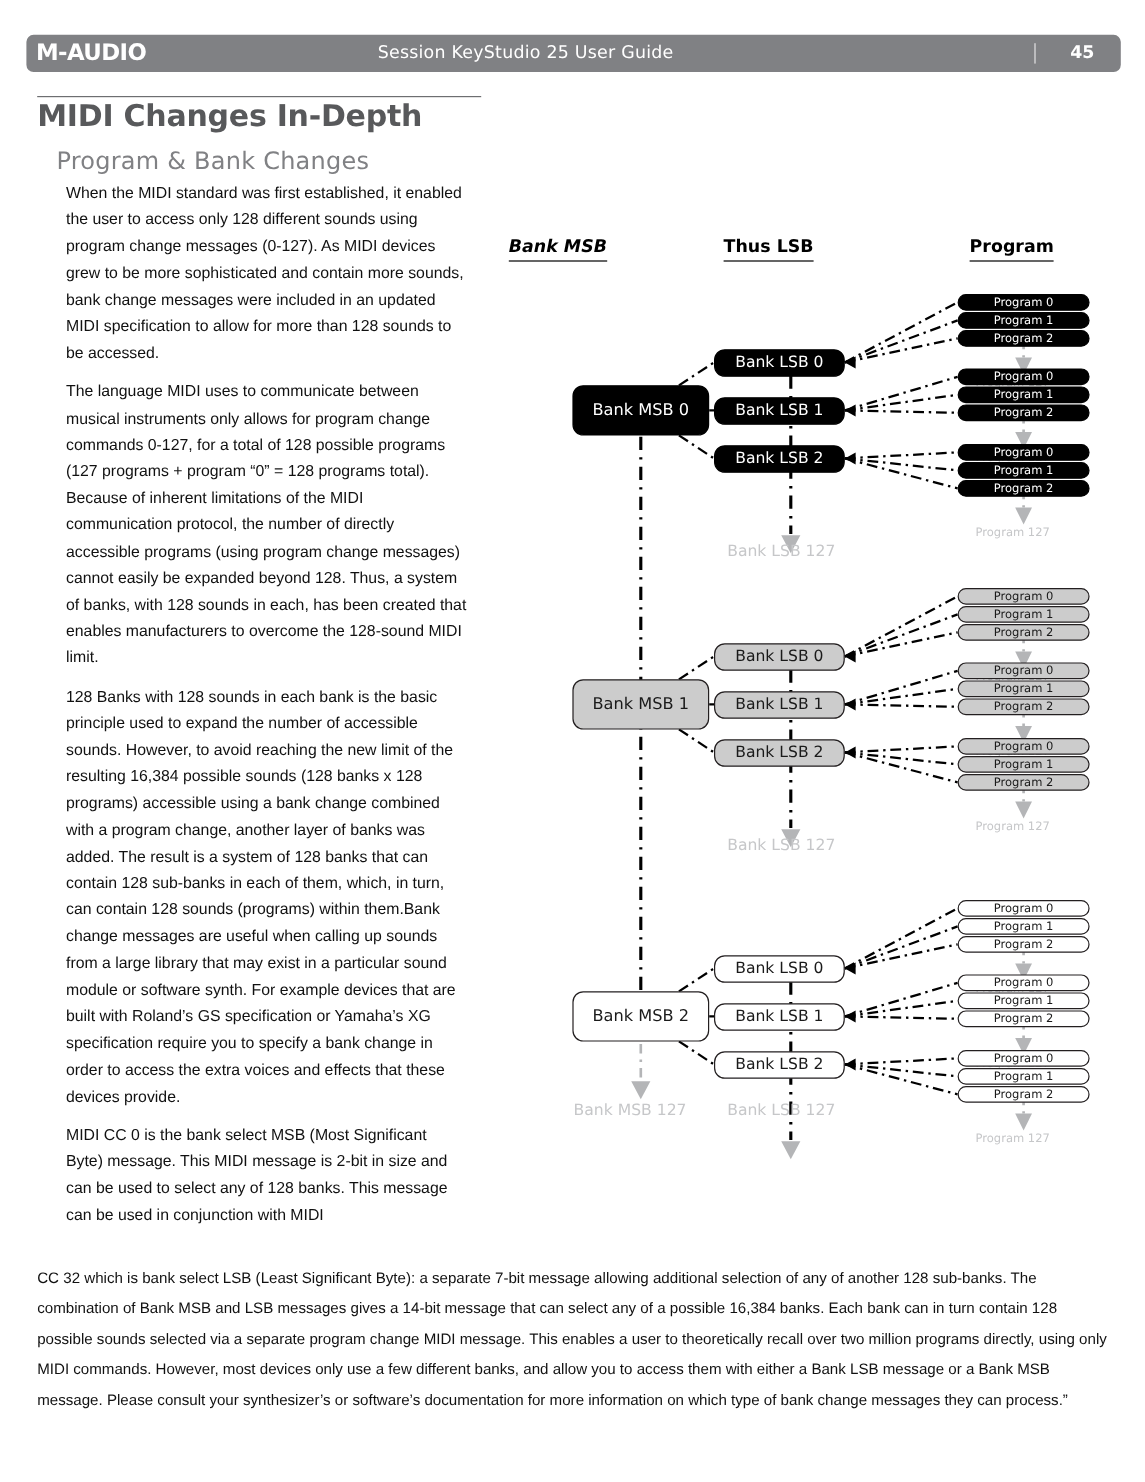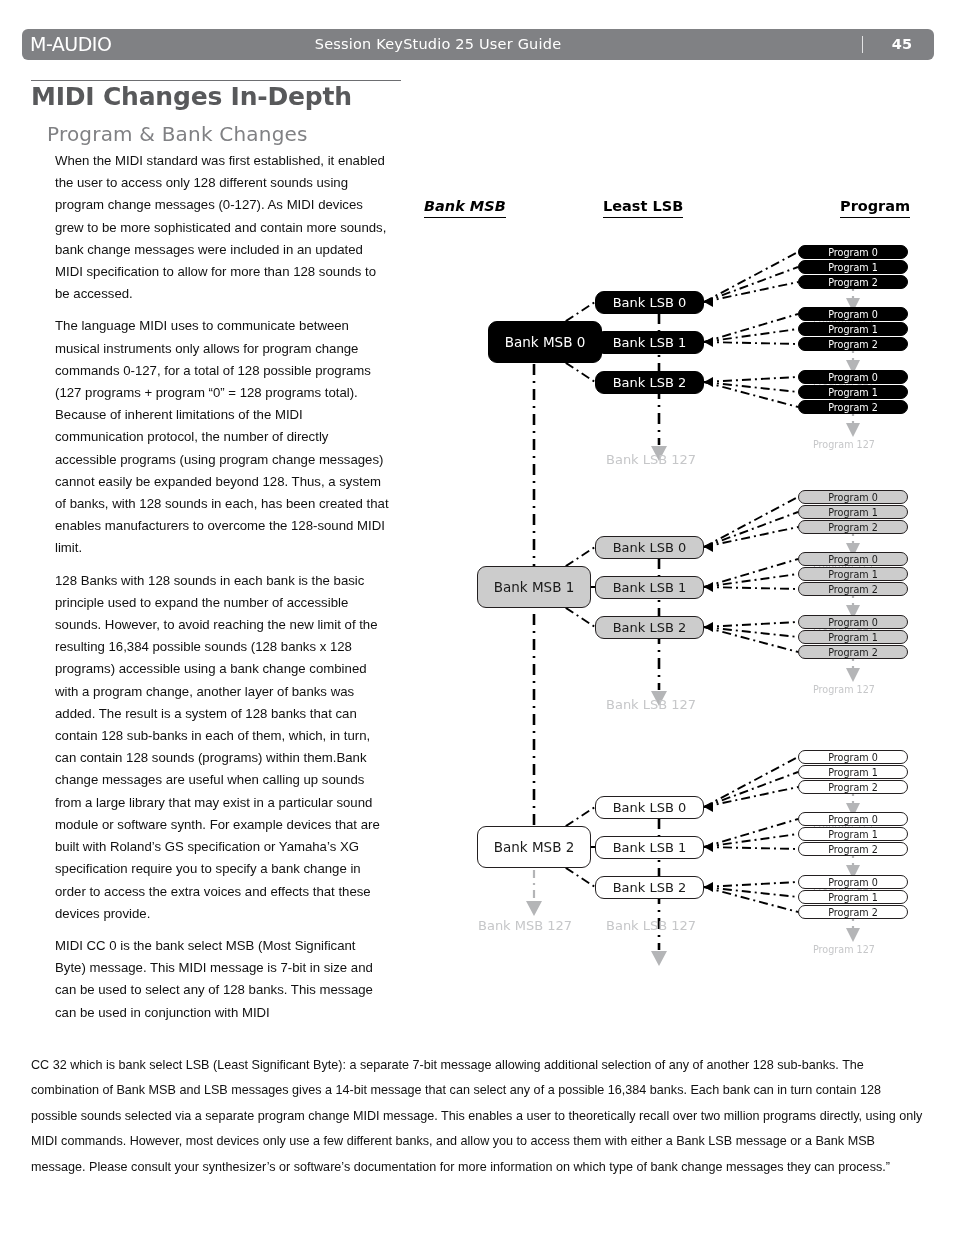--- a/index.html
+++ b/index.html
@@ -28,21 +28,21 @@
     border-radius: 6px;
     box-sizing: border-box;
   }
   .logo {
     position: absolute;
     left: 8px;
     top: 0;
     height: 31px;
     line-height: 31px;
     color: #ffffff;
-    font-weight: normal;
+    font-weight: bold;
     font-size: 19px;
     letter-spacing: -0.5px;
     font-family: "DejaVu Sans", sans-serif;
     white-space: nowrap;
   }
   .header-title {
     position: absolute;
     left: 0;
     top: 0;
     width: 832px;
@@ -145,21 +145,21 @@
     font-family: "DejaVu Sans", sans-serif;
     font-weight: bold;
     font-size: 14.5px;
     color: #000000;
     white-space: nowrap;
     padding-bottom: 3px;
     border-bottom: 1.4px solid #000;
   }
   .col-head.msb { left: 14px;  top: 8px; font-style: italic; }
   .col-head.lsb { left: 193px; top: 8px; }
-  .col-head.prg { left: 398px; top: 8px; margin-left: 32px; }
+  .col-head.prg { left: 398px; top: 8px; }
 
   
   .node {
     position: absolute;
     box-sizing: border-box;
     display: flex;
     align-items: center;
     justify-content: center;
     font-family: "DejaVu Sans", sans-serif;
     white-space: nowrap;
@@ -234,31 +234,31 @@
 </div>
 
 <div class="h1-rule"></div>
 <div class="h1">MIDI Changes In-Depth</div>
 <div class="h2">Program &amp; Bank Changes</div>
 
 <div class="col-text">
   <p>When the MIDI standard was first established, it enabled the user to access only 128 different sounds using program change messages (0-127). As MIDI devices grew to be more sophisticated and contain more sounds, bank change messages were included in an updated MIDI specification to allow for more than 128 sounds to be accessed.</p>
   <p>The language MIDI uses to communicate between musical instruments only allows for program change commands 0-127, for a total of 128 possible programs (127 programs + program “0” = 128 programs total). Because of inherent limitations of the MIDI communication protocol, the number of directly accessible programs (using program change messages) cannot easily be expanded beyond 128. Thus, a system of banks, with 128 sounds in each, has been created that enables manufacturers to overcome the 128-sound MIDI limit.</p>
   <p>128 Banks with 128 sounds in each bank is the basic principle used to expand the number of accessible sounds. However, to avoid reaching the new limit of the resulting 16,384 possible sounds (128 banks x 128 programs) accessible using a bank change combined with a program change, another layer of banks was added. The result is a system of 128 banks that can contain 128 sub-banks in each of them, which, in turn, can contain 128 sounds (programs) within them.Bank change messages are useful when calling up sounds from a large library that may exist in a particular sound module or software synth. For example devices that are built with Roland’s GS specification or Yamaha’s XG specification require you to specify a bank change in order to access the extra voices and effects that these devices provide.</p>
-  <p>MIDI CC 0 is the bank select MSB (Most Significant Byte) message. This MIDI message is 7-bit in size and can be used to select any of 128 banks. This message can be used in conjunction with MIDI</p>
+  <p>MIDI CC 0 is the bank select MSB (Most Significant Byte) message. This MIDI message is 2-bit in size and can be used to select any of 128 banks. This message can be used in conjunction with MIDI</p>
 </div>
 
 <div class="wide-text">
   <p>CC 32 which is bank select LSB (Least Significant Byte): a separate 7-bit message allowing additional selection of any of another 128 sub-banks. The combination of Bank MSB and LSB messages gives a 14-bit message that can select any of a possible 16,384 banks. Each bank can in turn contain 128 possible sounds selected via a separate program change MIDI message. This enables a user to theoretically recall over two million programs directly, using only MIDI commands. However, most devices only use a few different banks, and allow you to access them with either a Bank LSB message or a Bank MSB message. Please consult your synthesizer’s or software’s documentation for more information on which type of bank change messages they can process.”</p>
 </div>
 
 <div class="diagram">
 
   <div class="col-head msb">Bank MSB</div>
-  <div class="col-head lsb">Least LSB</div>
+  <div class="col-head lsb">Thus LSB</div>
   <div class="col-head prg">Program</div>
 
   <svg class="links" viewBox="0 0 530 800">
     <g fill="none" stroke="#000" stroke-width="1.9" stroke-dasharray="9,4,2,4">
 
       <path d="M124,152 L185,112"></path>
       <path d="M124,152 L185,152"></path>
       <path d="M124,152 L185,192"></path>
 
       <path d="M294,112 L388,62"></path>
@@ -349,21 +349,21 @@
       <polygon points="443,752 436,738 450,738"></polygon>
 
       <polygon points="249,271 241,256 257,256"></polygon>
       <polygon points="249,516 241,501 257,501"></polygon>
       <polygon points="249,776 241,761 257,761"></polygon>
 
       <polygon points="124,726 116,711 132,711"></polygon>
     </g>
   </svg>
 
-  <div class="node msb-box style-black" style="left:78px; top:131px;">
+  <div class="node msb-box style-black" style="left:67px; top:131px;">
     <span>Bank MSB 0</span>
   </div>
 
   <div class="node lsb-box style-black" style="left:185px; top:101px;">
     <span>Bank LSB 0</span>
   </div>
   <div class="node lsb-box style-black" style="left:185px; top:141px;">
     <span>Bank LSB 1</span>
   </div>
   <div class="node lsb-box style-black" style="left:185px; top:181px;">

